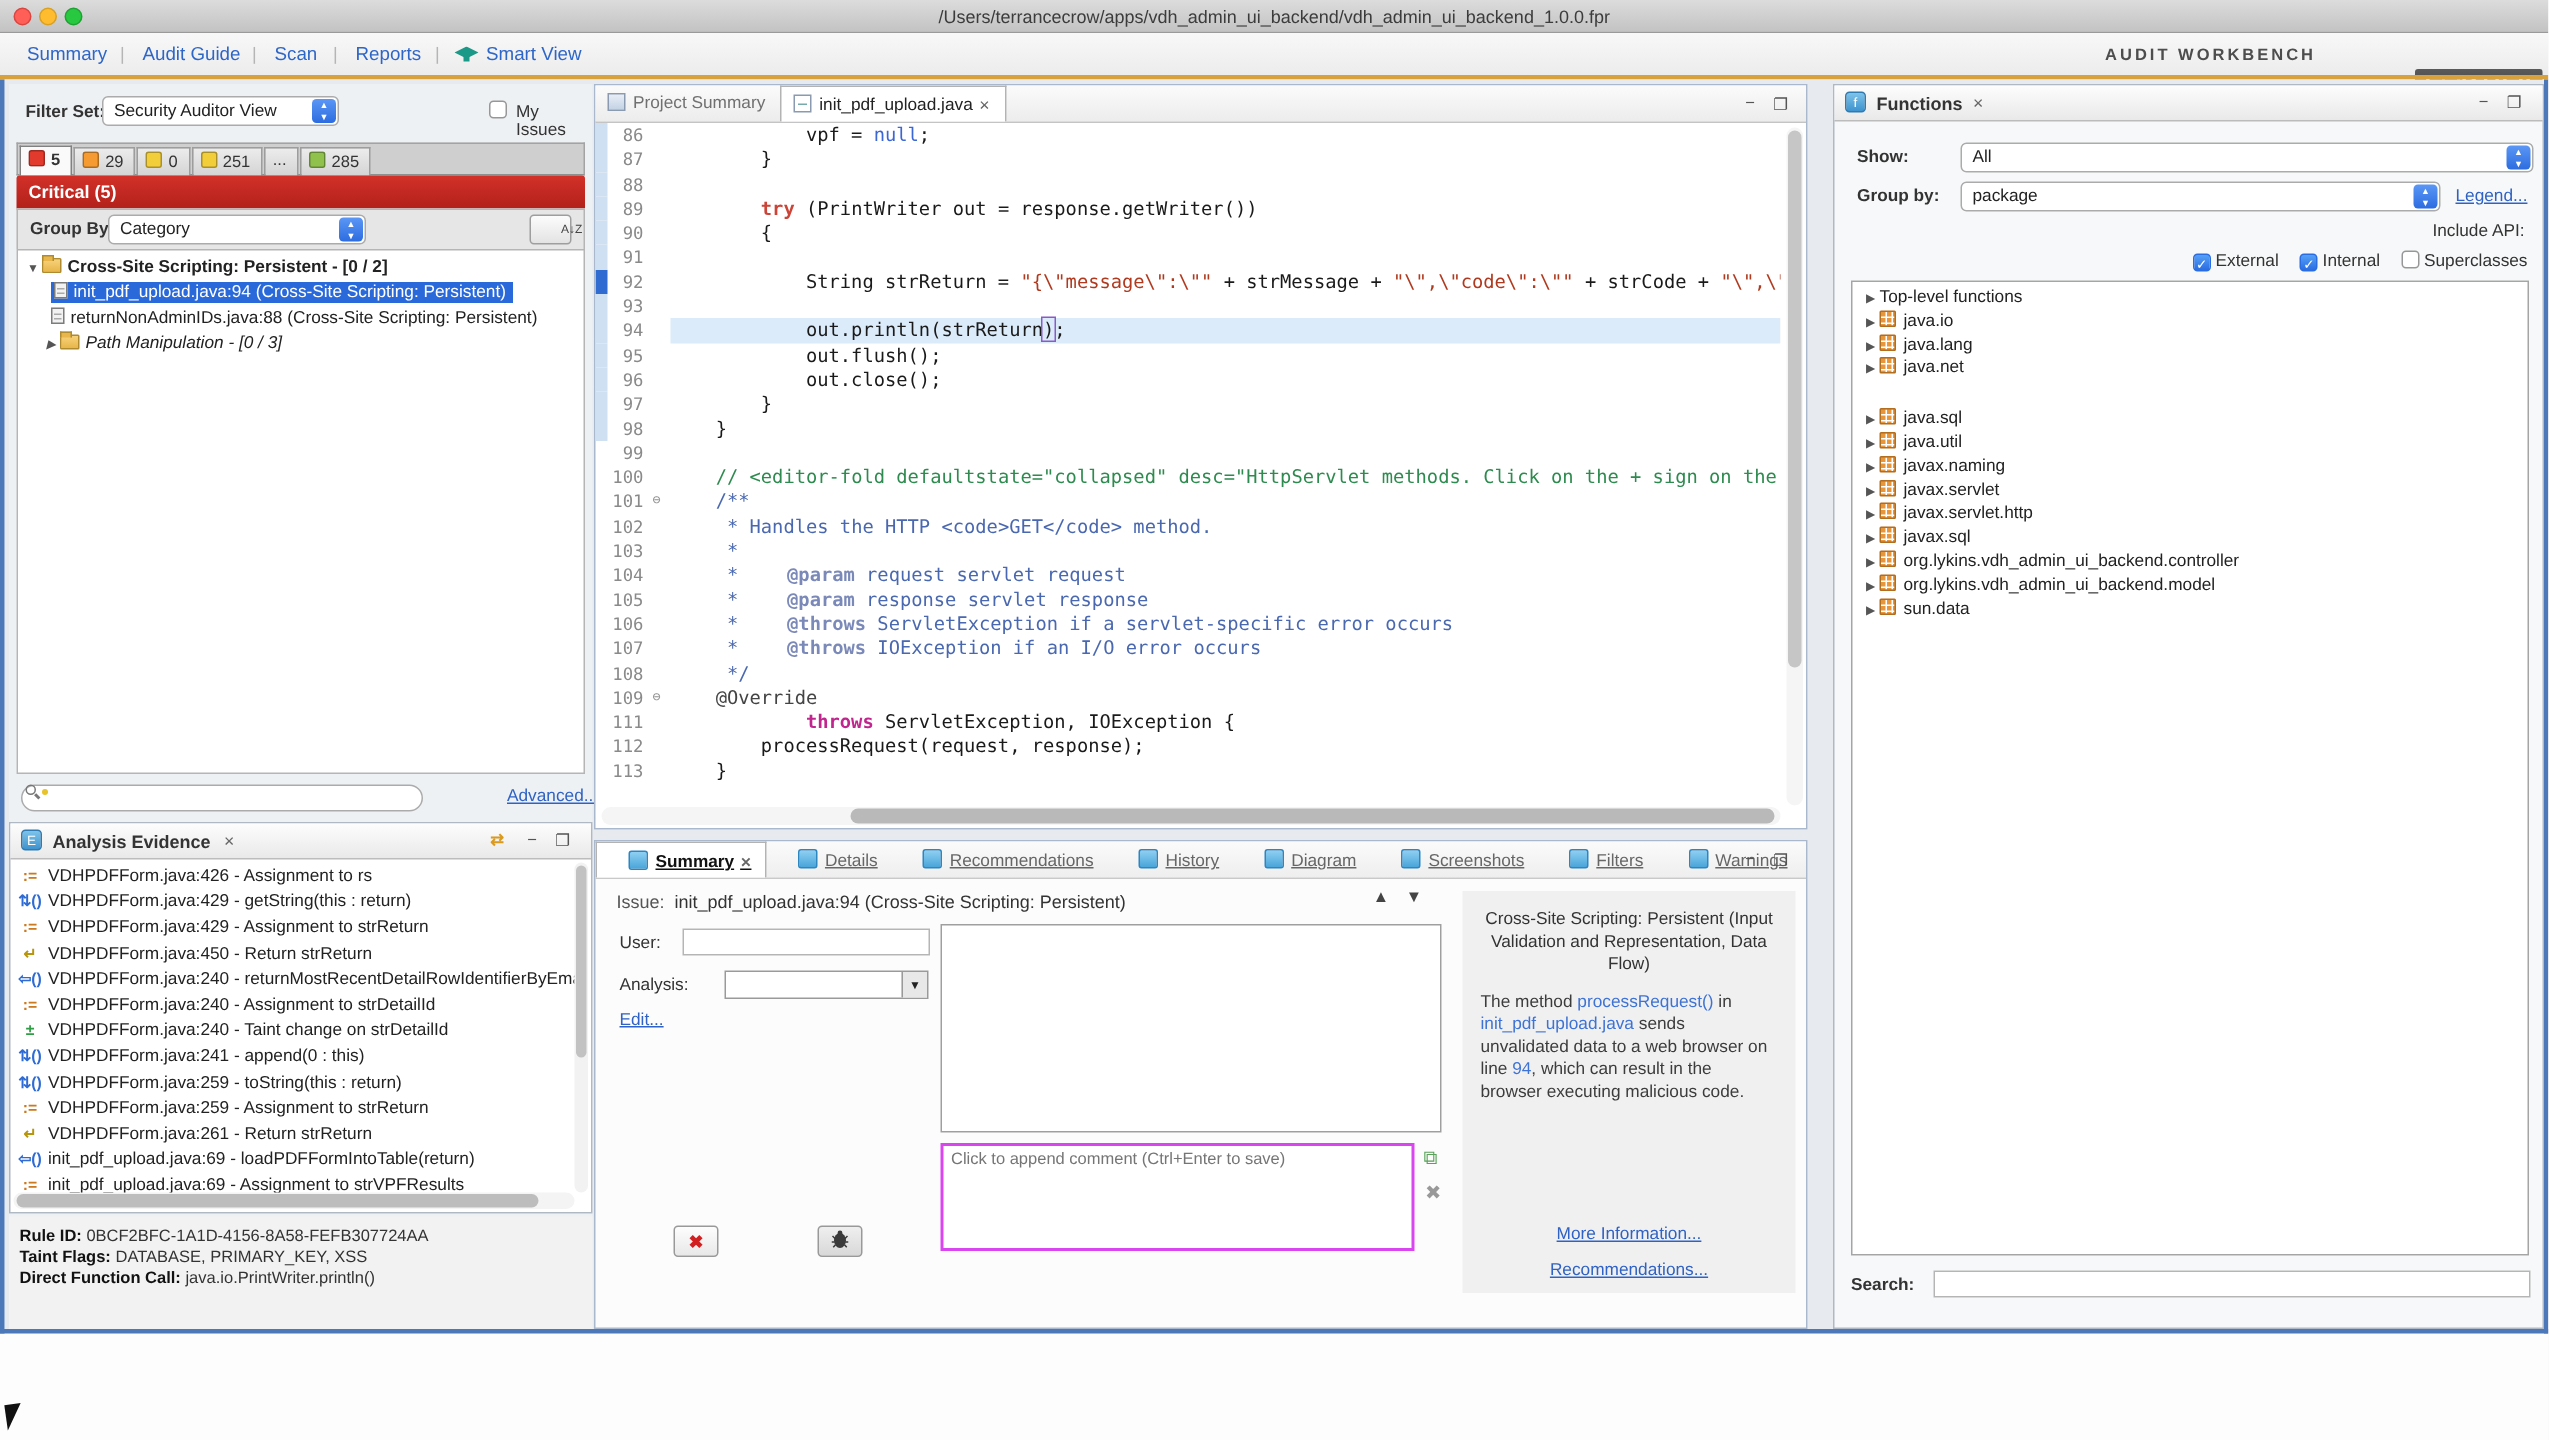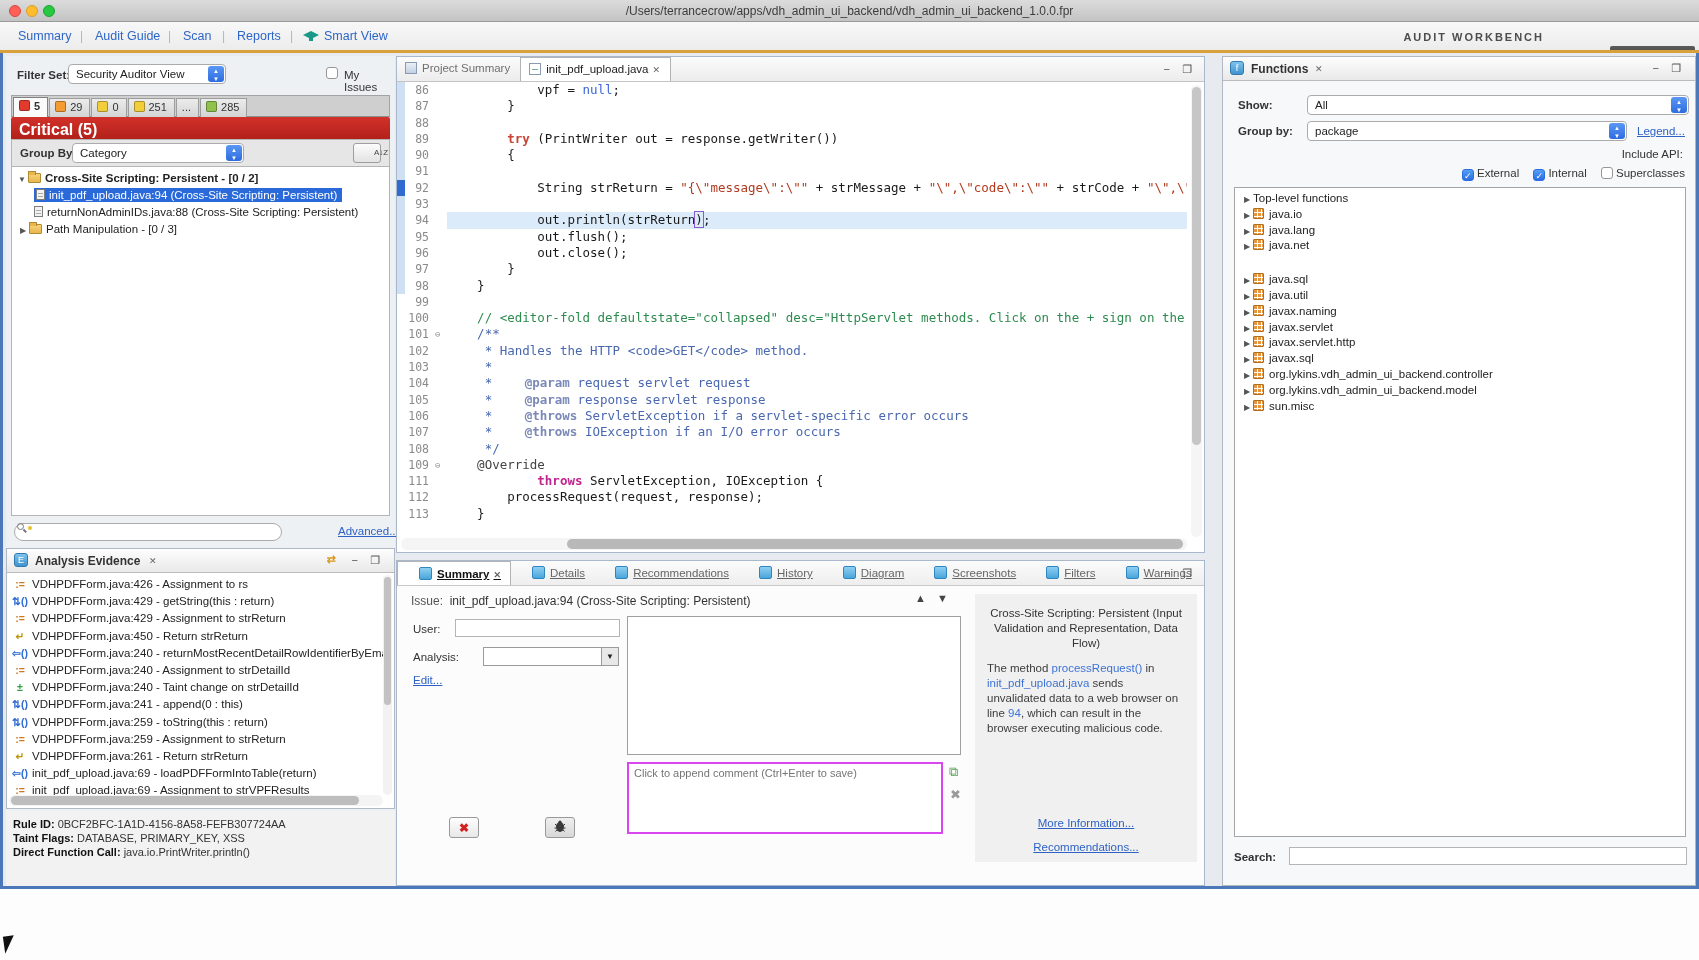--- a/index.html
+++ b/index.html
@@ -42,21 +42,21 @@
   .ptitle { font-size:12px; font-weight:bold; color:#333; }
 
   
   #left-panel { left:3px; top:3px; width:389px; height:830px; background:#eef1f4; }
   #sev-tabs { left:5px; top:39px; width:379px; height:22px; background:#cfcfcf; border:1px solid #a3a3a3; border-bottom:1px solid #8f8f8f; }
   .sevtab { display:inline-block; height:19px; margin:2px 0 0 1px; padding:2px 7px 0 5px; font-size:11px; color:#333;
      background:linear-gradient(#ececec,#d4d4d4); border:1px solid #9d9d9d; border-bottom:none; vertical-align:top; }
   .sevtab.active { background:#fafafa; border-color:#818181; height:20px; margin-top:1px; font-weight:bold; }
   .sevsq { display:inline-block; width:11px; height:11px; border-radius:2px; margin-right:4px; vertical-align:-1px; border:1px solid rgba(0,0,0,.3); }
   #critical-banner { left:5px; top:61px; width:379px; height:22px; background:linear-gradient(#d23129,#b2211a);
-     color:#fff; font-size:16px; font-weight:bold; padding:4px 0 0 8px; border-radius:2px 2px 0 0; }
+     color:#fff; font-size:12px; font-weight:bold; padding:4px 0 0 8px; border-radius:2px 2px 0 0; }
   #groupby-row { left:5px; top:83px; width:379px; height:27px; background:#e6e6e6; border:1px solid #b5b5b5; border-bottom:none; }
   #sort-btn { right:8px; top:3px; width:28px; height:20px; background:linear-gradient(#fcfcfc,#e3e3e3); border:1px solid #9e9e9e; border-radius:3px;
      font-size:8px; color:#444; text-align:center; line-height:18px;padding-left:20px; }
   #issue-tree { left:5px; top:110px; width:379px; height:350px; background:#fff; border:1px solid #b5b5b5; padding-top:3px; overflow:hidden; }
   .trow { height:17px; line-height:17px; font-size:11.5px; color:#222; white-space:nowrap; }
   .tarrow { display:inline-block; width:12px; text-align:center; font-size:8px; color:#555; }
   .fold-icon { display:inline-block; width:13px; height:10px; background:linear-gradient(#f7d27a,#e8b64b); border:1px solid #b08a2e; border-radius:1px; position:relative; vertical-align:-1px; margin-right:4px; }
   .fold-icon:before { content:""; position:absolute; left:-1px; top:-3px; width:6px; height:3px; background:#e8b64b; border:1px solid #b08a2e; border-bottom:none; }
   .doc-icon { display:inline-block; width:9px; height:11px; background:#f2f2f2; border:1px solid #7c7c7c; vertical-align:-1px; margin-right:4px;
      background-image:linear-gradient(#aaa,#aaa),linear-gradient(#aaa,#aaa); background-size:5px 1px,5px 1px; background-position:1px 3px,1px 6px; background-repeat:no-repeat; }
@@ -188,21 +188,21 @@
           <span>Category</span>
           <span class="cap">▲<br>▼</span>
         </div>
         <div id="sort-btn" class="abs">A↓Z ▾</div>
       </div>
 
       <div id="issue-tree" class="abs">
           <div class="trow" style="padding-left: 4px; font-weight: bold;"><span class="tarrow">▼</span><span class="fold-icon"></span><span>Cross-Site Scripting: Persistent - [0 / 2]</span></div>
           <div class="trow" style="padding-left: 22px;"><span class="selrow"><span class="doc-icon"></span><span>init_pdf_upload.java:94 (Cross-Site Scripting: Persistent)</span></span></div>
           <div class="trow" style="padding-left: 22px;"><span><span class="doc-icon"></span><span>returnNonAdminIDs.java:88 (Cross-Site Scripting: Persistent)</span></span></div>
-          <div class="trow" style="padding-left: 5px;"><span class="tarrow">▶</span><span class="fold-icon"></span><span>Path Manipulation - [0 / 3]</span></div>
+          <div class="trow" style="padding-left: 16px; font-style: italic;"><span class="tarrow">▶</span><span class="fold-icon"></span><span>Path Manipulation - [0 / 3]</span></div>
         </div>
 
       <div id="left-search-row" class="abs">
         <input id="left-search" class="abs" value="" style="">
         <span class="mag"></span>
         <span class="bulb"></span>
         <span class="link abs" style="left:327px;top:6px">Advanced...</span>
       </div>
 
       <div id="ae-panel" class="abs">
@@ -360,21 +360,21 @@
           <div class="pkgrow" style="padding-left: 6px;"><span class="tarrow">▶</span><span class="pkg-icon"></span><span>java.lang</span></div>
           <div class="pkgrow" style="padding-left: 6px;"><span class="tarrow">▶</span><span class="pkg-icon"></span><span>java.net</span></div>
           <div class="pkgrow" style="padding-left: 6px; margin-top: 18px;"><span class="tarrow">▶</span><span class="pkg-icon"></span><span>java.sql</span></div>
           <div class="pkgrow" style="padding-left: 6px;"><span class="tarrow">▶</span><span class="pkg-icon"></span><span>java.util</span></div>
           <div class="pkgrow" style="padding-left: 6px;"><span class="tarrow">▶</span><span class="pkg-icon"></span><span>javax.naming</span></div>
           <div class="pkgrow" style="padding-left: 6px;"><span class="tarrow">▶</span><span class="pkg-icon"></span><span>javax.servlet</span></div>
           <div class="pkgrow" style="padding-left: 6px;"><span class="tarrow">▶</span><span class="pkg-icon"></span><span>javax.servlet.http</span></div>
           <div class="pkgrow" style="padding-left: 6px;"><span class="tarrow">▶</span><span class="pkg-icon"></span><span>javax.sql</span></div>
           <div class="pkgrow" style="padding-left: 6px;"><span class="tarrow">▶</span><span class="pkg-icon"></span><span>org.lykins.vdh_admin_ui_backend.controller</span></div>
           <div class="pkgrow" style="padding-left: 6px;"><span class="tarrow">▶</span><span class="pkg-icon"></span><span>org.lykins.vdh_admin_ui_backend.model</span></div>
-          <div class="pkgrow" style="padding-left: 6px;"><span class="tarrow">▶</span><span class="pkg-icon"></span><span>sun.misc</span></div>
+          <div class="pkgrow" style="padding-left: 6px;"><span class="tarrow">▶</span><span class="pkg-icon"></span><span>sun.data</span></div>
         </div>
       <span class="flabel abs" style="left:11px;top:794px;font-weight:bold">Search:</span>
       <input class="tinput abs" style="left: 66px; top: 790px; width: 398px;" value="">
     </div>
   </div>
 
   <div id="ws-left" class="abs"></div>
   <div id="ws-right" class="abs"></div>
   <div id="ws-bottom" class="abs"></div>
   <div class="cursor-arrow abs" style="left:4px;top:936px"></div>

